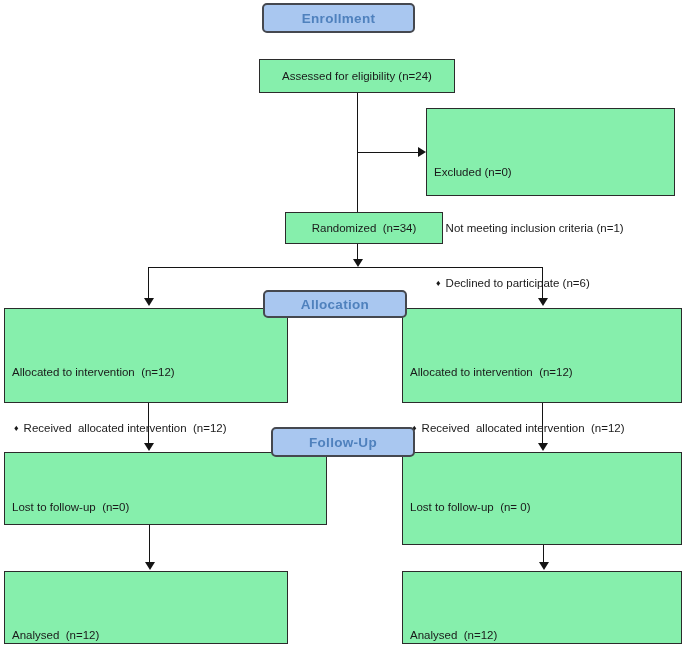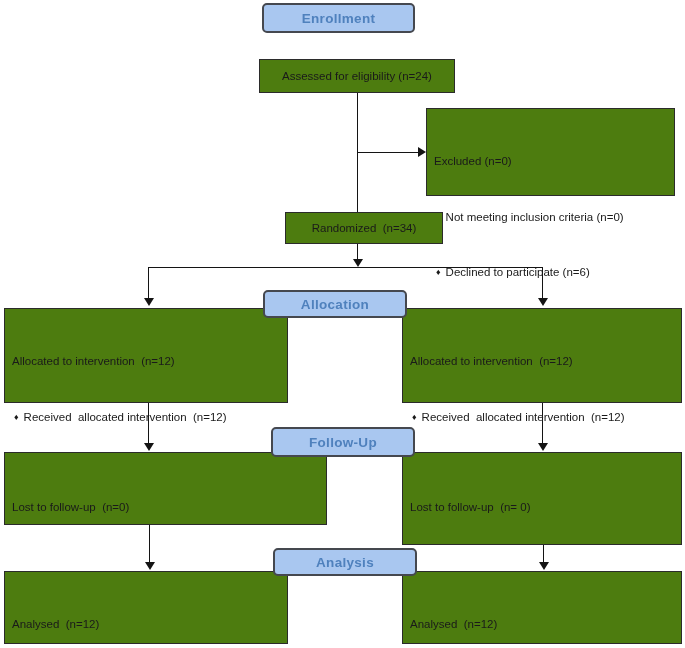--- a/index.html
+++ b/index.html
@@ -7,33 +7,33 @@
     position:relative;
     width:685px;height:648px;
     background:#ffffff;
     font-family:"Liberation Sans", sans-serif;
     color:#1a1a1a;
     overflow:hidden;
   }
   
   .pbox{
     position:absolute;
-    background:#4d7c0f;
+    background:#86efac;
     border:1px solid #2b2b2b;
     box-sizing:border-box;
     font-size:11.5px;
     line-height:18.5px;
     white-space:pre-wrap;
     z-index:2;
   }
   .pbox.centered{
     display:flex;align-items:center;justify-content:center;
     text-align:center;
   }
-  .pbox.lefted{padding:6px 4px 0 7px;}
+  .pbox.lefted{padding:17px 4px 0 7px;}
   .bullet-line{display:block;}
   .bullet{
     display:inline-block;
     font-size:9px;
     vertical-align:1px;
     margin:0 5px 0 2px;
   }
   
   .phase{
     position:absolute;
@@ -73,23 +73,20 @@
 
   <div class="phase" style="left:262px;top:3px;width:153px;height:30px;">
     <span>Enrollment</span>
   </div>
   <div class="phase" style="left:263px;top:290px;width:144px;height:28px;">
     <span>Allocation</span>
   </div>
   <div class="phase" style="left:271px;top:427px;width:144px;height:30px;">
     <span>Follow-Up</span>
   </div>
-  <div class="phase" style="left:273px;top:548px;width:144px;height:28px;">
-    <span>Analysis</span>
-  </div>
 
   <div class="vline" style="left:357px;top:93px;height:119px;"></div>
   <div class="hline" style="left:357px;top:152px;width:61px;"></div>
   <div class="arrow-right" style="left:418px;top:147px;"></div>
 
   <div class="vline" style="left:357px;top:244px;height:16px;"></div>
   <div class="arrow-down" style="left:353px;top:259px;"></div>
   <div class="hline" style="left:148px;top:267px;width:395px;"></div>
 
   <div class="vline" style="left:148px;top:267px;height:31px;"></div>
@@ -106,21 +103,21 @@
   <div class="arrow-down" style="left:145px;top:562px;"></div>
   <div class="vline" style="left:543px;top:525px;height:38px;"></div>
   <div class="arrow-down" style="left:539px;top:562px;"></div>
 
   <div class="pbox centered" style="left:259px;top:59px;width:196px;height:34px;">
     <span>Assessed for eligibility (n=24)</span>
   </div>
 
   <div class="pbox lefted" style="left:426px;top:108px;width:249px;height:88px;">
     <div>Excluded (n=0)</div>
-    <div class="bullet-line"><span class="bullet">♦</span><span>Not meeting inclusion criteria (n=0)</span></div>
+    <div class="bullet-line"><span class="bullet">♦</span><span>Not meeting inclusion criteria (n=1)</span></div>
     <div class="bullet-line"><span class="bullet">♦</span><span>Declined to participate (n=6)</span></div>
     <div class="bullet-line"><span class="bullet">♦</span><span>Other reasons (n=0)</span></div>
   </div>
 
   <div class="pbox centered" style="left:285px;top:212px;width:158px;height:32px;">
     <span>Randomized  (n=34)</span>
   </div>
 
   <div class="pbox lefted" style="left:4px;top:308px;width:284px;height:95px;">
     <div>Allocated to intervention  (n=12)</div>

